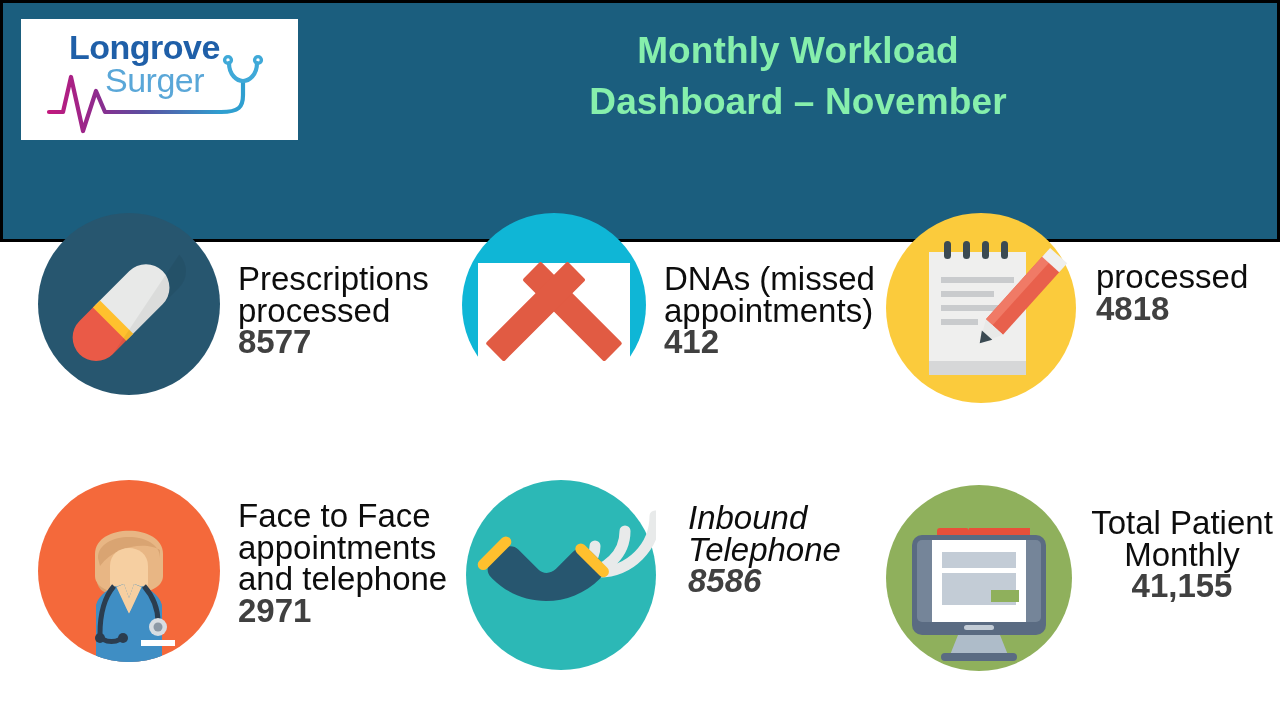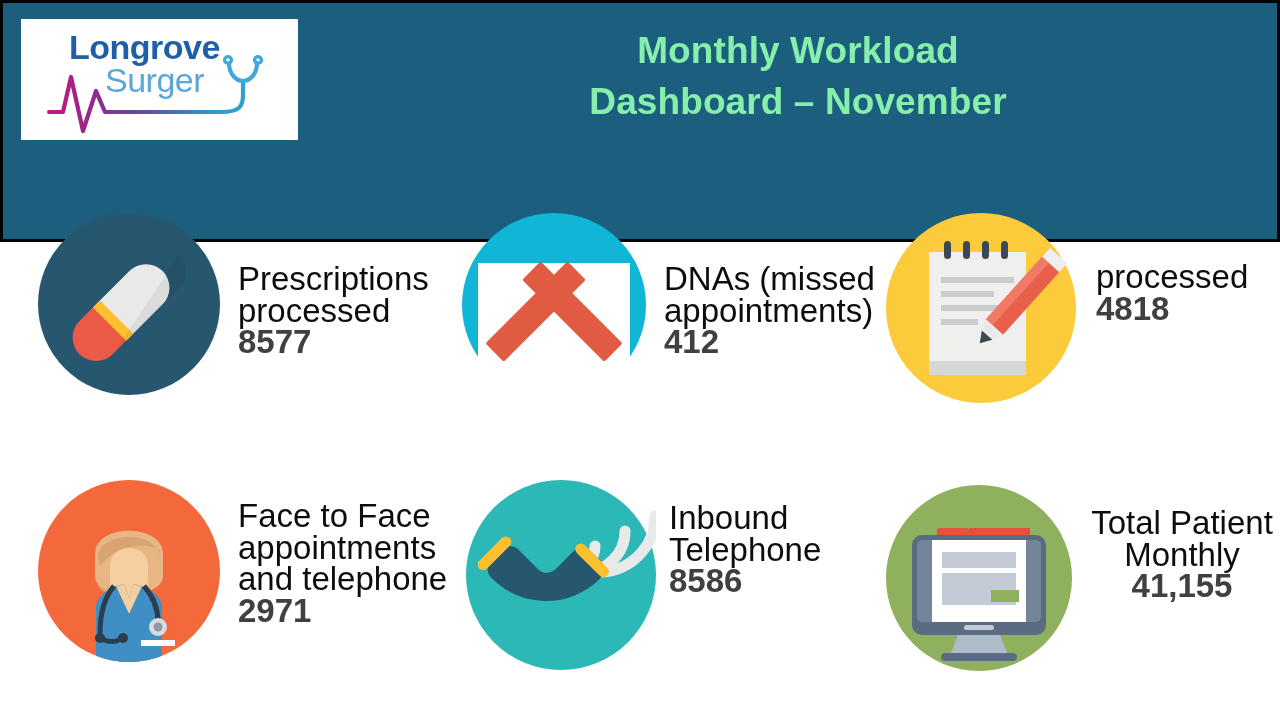--- a/index.html
+++ b/index.html
@@ -100,21 +100,21 @@
   #cell-dnas         { left: 456px; top: 18px;  width: 420px; }
   #cell-dnas .cell-text { margin-left: 12px; margin-top: 46px; }
 
   #cell-documents    { left: 886px; top: 18px;  width: 394px; }
   #cell-documents .cell-text { margin-left: 20px; margin-top: 44px; }
 
   #cell-appointments { left: 38px;  top: 285px; width: 430px; }
   #cell-appointments .cell-text { margin-left: 18px; margin-top: 16px; }
 
   #cell-calls        { left: 466px; top: 285px; width: 420px; }
-  #cell-calls .cell-text { margin-left: 13px; margin-top: 18px; }
+  #cell-calls .cell-text { margin-left: 32px; margin-top: 18px; font-style: italic; }
 
   #cell-contacts     { left: 886px; top: 290px; width: 394px; }
   #cell-contacts .cell-text { margin-left: 12px; margin-top: 18px; }
 </style>
 </head>
 <body>
 
 <div id="slide">
 
   <div class="header">

